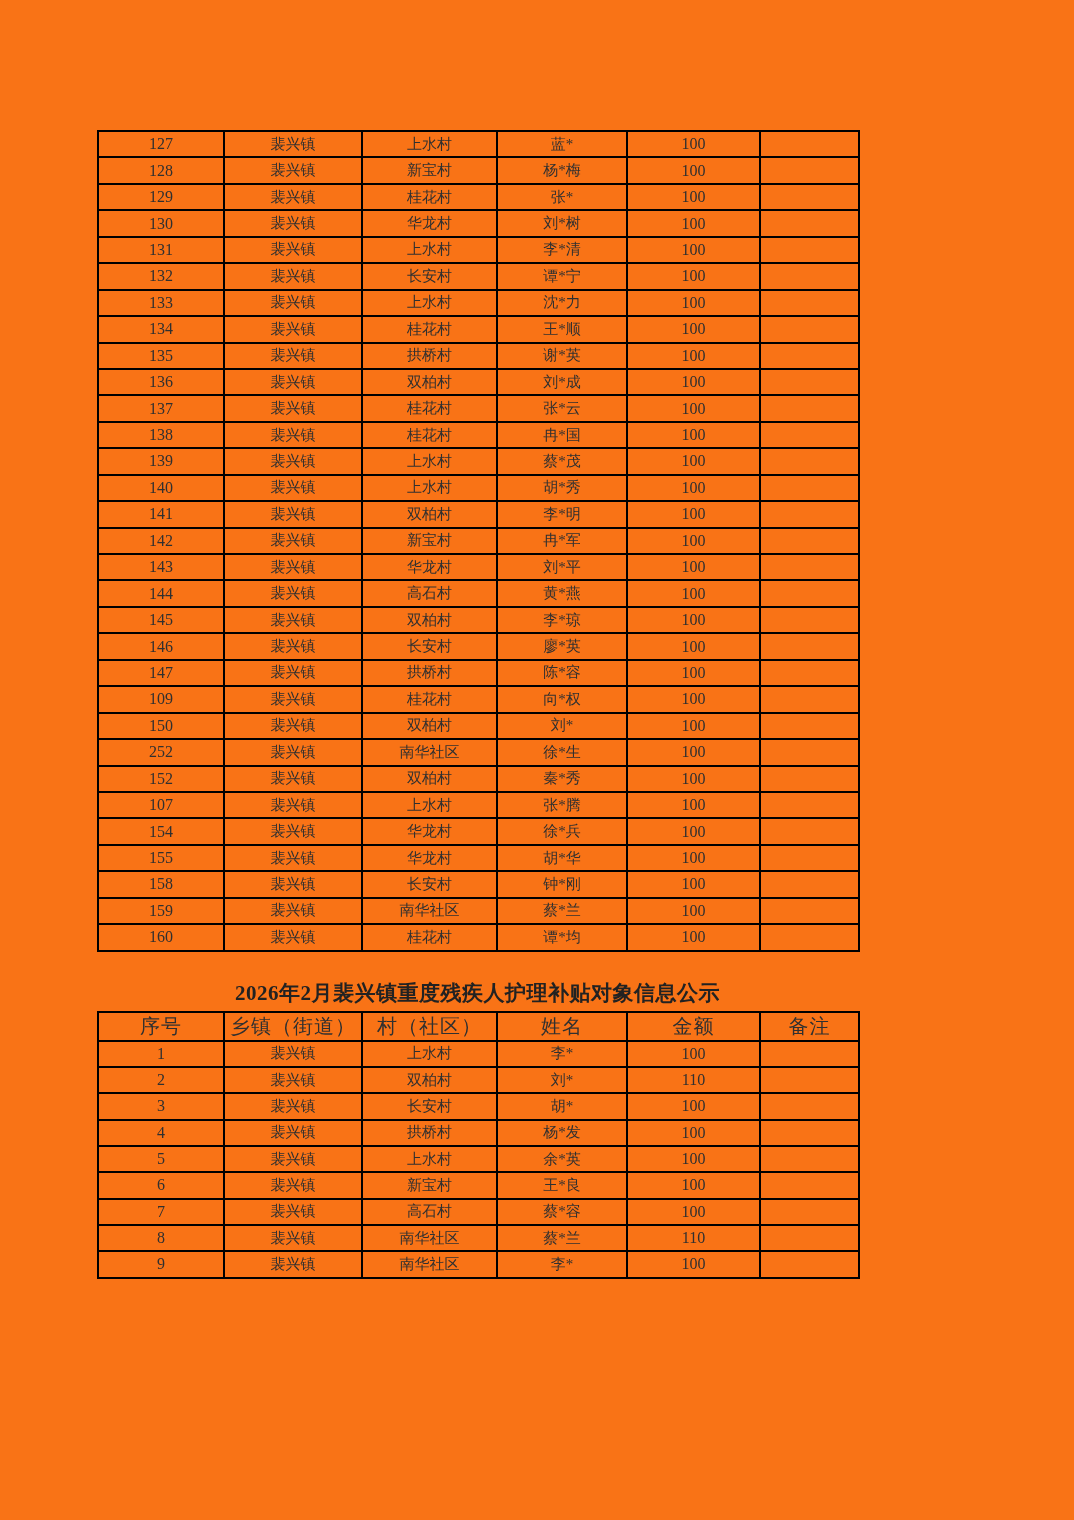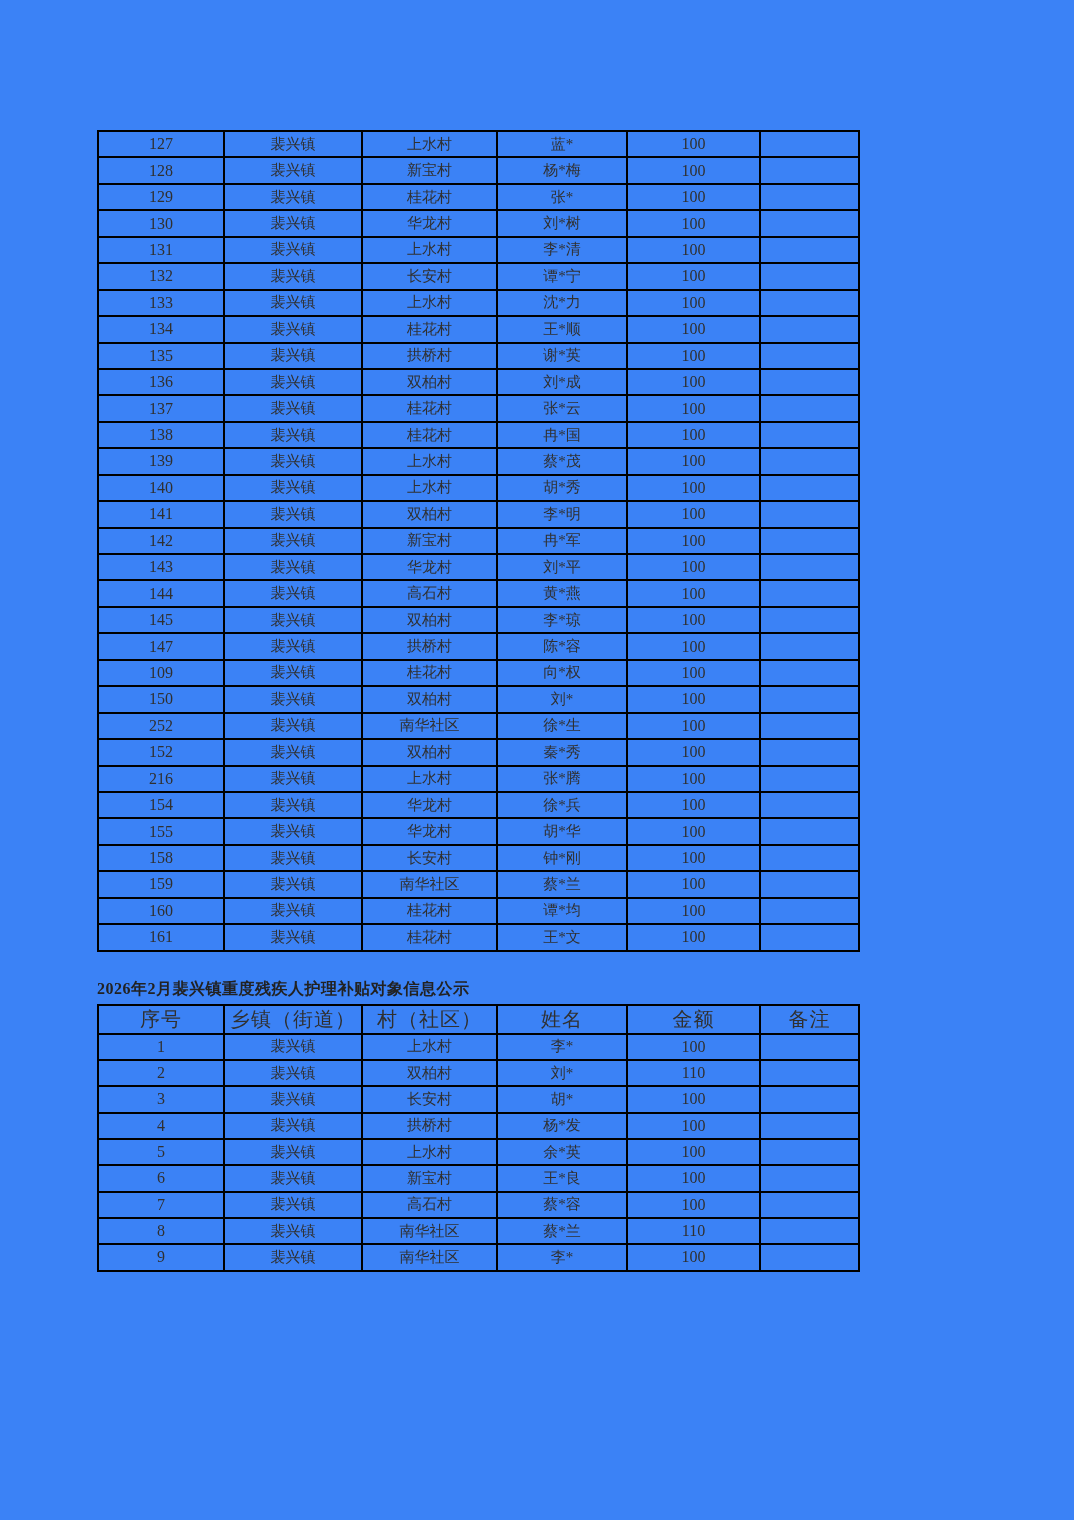--- a/index.html
+++ b/index.html
@@ -1,38 +1,38 @@
 <!DOCTYPE html>
 <html><head>
 <meta charset="utf-8">
 <style>
   html,body{margin:0;padding:0;background:#e9e9e9;}
   .page{
-    width:1074px;height:1520px;background:#3b82f6;position:relative;overflow:hidden;
+    width:1074px;height:1520px;background:#f97316;position:relative;overflow:hidden;
     font-family:"Liberation Serif","DejaVu Serif",serif;color:#303030;
   }
   table{border-collapse:collapse;table-layout:fixed;margin-left:97px;}
   td,th{
     border:2px solid #000;text-align:center;vertical-align:middle;
     padding:0;overflow:hidden;white-space:nowrap;font-weight:normal;
   }
   .t1{margin-top:130px;}
   .t1 td{height:24.45px;font-size:15px;}
   .t2 td{height:24.35px;font-size:15px;}
   .t2 th{height:24px;font-size:20px;letter-spacing:1px;}
   td.c0,td.c4{font-size:16px;letter-spacing:0;}
   .col-seq{width:126px;}
   .col-town{width:138px;}
   .col-village{width:135px;}
   .col-name{width:130px;}
   .col-amount{width:133px;}
   .col-note{width:99px;}
   .section-title{
-    width:761px;margin:27px 0 4px 97px;text-align:left;
-    font-size:16px;font-weight:bold;color:#222;letter-spacing:0.5px;
+    width:761px;margin:27px 0 4px 97px;text-align:center;
+    font-size:21px;font-weight:bold;color:#222;letter-spacing:0.5px;
   }
 </style>
 </head>
 <body>
 
 <div class="page">
 
   <table class="t1">
     <colgroup>
       <col class="col-seq">
@@ -189,20 +189,28 @@
         </tr>
         <tr>
           <td class="c0">145</td>
           <td class="c1">裴兴镇</td>
           <td class="c2">双柏村</td>
           <td class="c3">李*琼</td>
           <td class="c4">100</td>
           <td class="c5"></td>
         </tr>
         <tr>
+          <td class="c0">146</td>
+          <td class="c1">裴兴镇</td>
+          <td class="c2">长安村</td>
+          <td class="c3">廖*英</td>
+          <td class="c4">100</td>
+          <td class="c5"></td>
+        </tr>
+        <tr>
           <td class="c0">147</td>
           <td class="c1">裴兴镇</td>
           <td class="c2">拱桥村</td>
           <td class="c3">陈*容</td>
           <td class="c4">100</td>
           <td class="c5"></td>
         </tr>
         <tr>
           <td class="c0">109</td>
           <td class="c1">裴兴镇</td>
@@ -229,21 +237,21 @@
         </tr>
         <tr>
           <td class="c0">152</td>
           <td class="c1">裴兴镇</td>
           <td class="c2">双柏村</td>
           <td class="c3">秦*秀</td>
           <td class="c4">100</td>
           <td class="c5"></td>
         </tr>
         <tr>
-          <td class="c0">216</td>
+          <td class="c0">107</td>
           <td class="c1">裴兴镇</td>
           <td class="c2">上水村</td>
           <td class="c3">张*腾</td>
           <td class="c4">100</td>
           <td class="c5"></td>
         </tr>
         <tr>
           <td class="c0">154</td>
           <td class="c1">裴兴镇</td>
           <td class="c2">华龙村</td>
@@ -273,28 +281,20 @@
           <td class="c2">南华社区</td>
           <td class="c3">蔡*兰</td>
           <td class="c4">100</td>
           <td class="c5"></td>
         </tr>
         <tr>
           <td class="c0">160</td>
           <td class="c1">裴兴镇</td>
           <td class="c2">桂花村</td>
           <td class="c3">谭*均</td>
-          <td class="c4">100</td>
-          <td class="c5"></td>
-        </tr>
-        <tr>
-          <td class="c0">161</td>
-          <td class="c1">裴兴镇</td>
-          <td class="c2">桂花村</td>
-          <td class="c3">王*文</td>
           <td class="c4">100</td>
           <td class="c5"></td>
         </tr>
       </tbody>
   </table>
 
   <div class="section-title">2026年2月裴兴镇重度残疾人护理补贴对象信息公示</div>
 
   <table class="t2">
     <colgroup>

